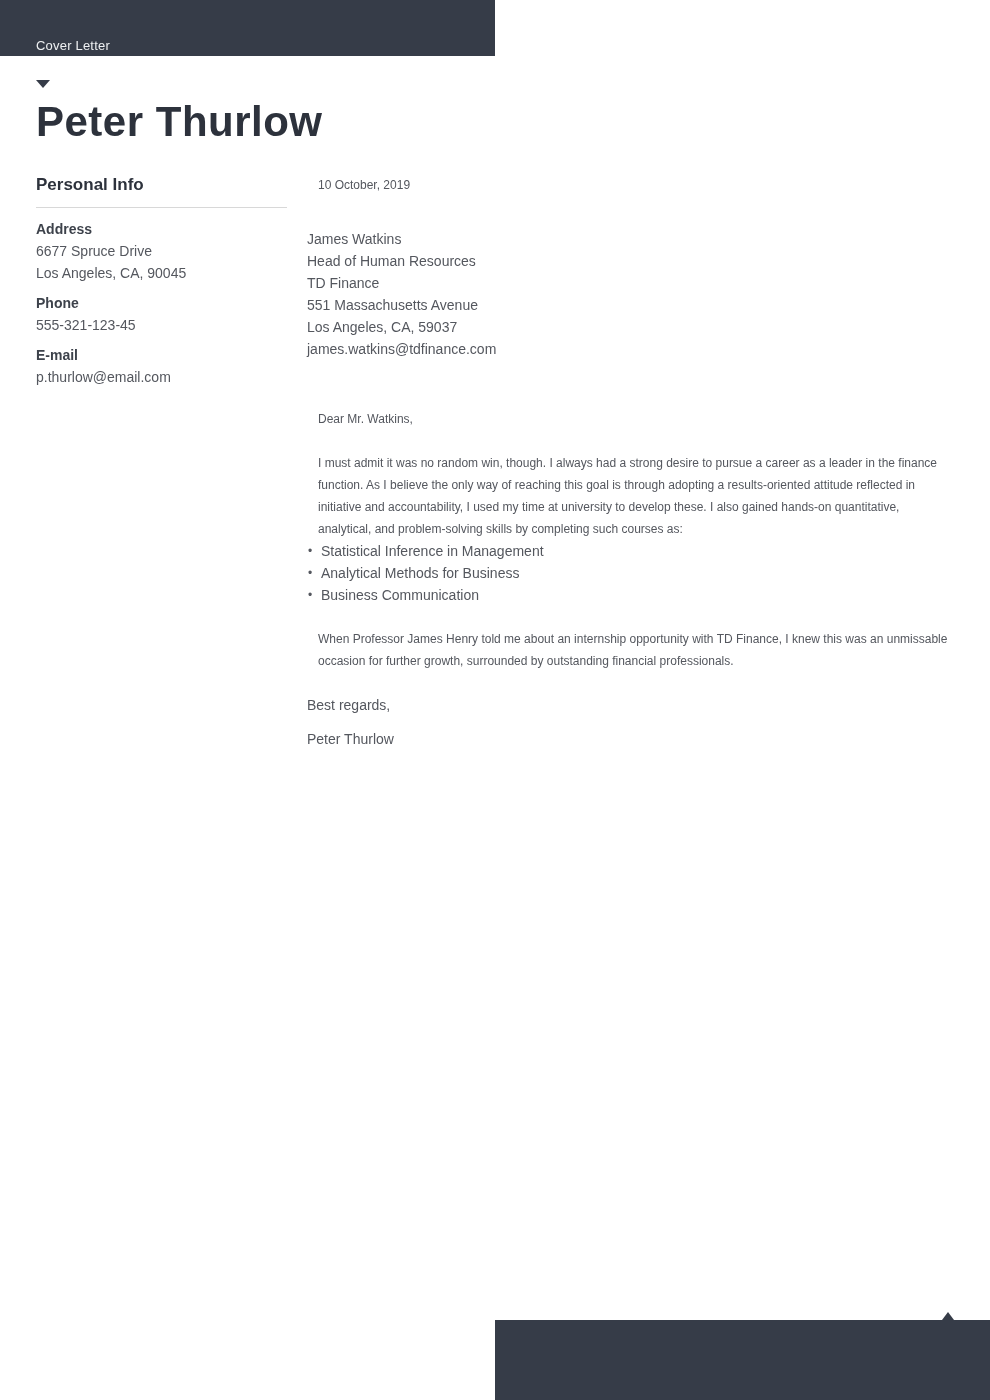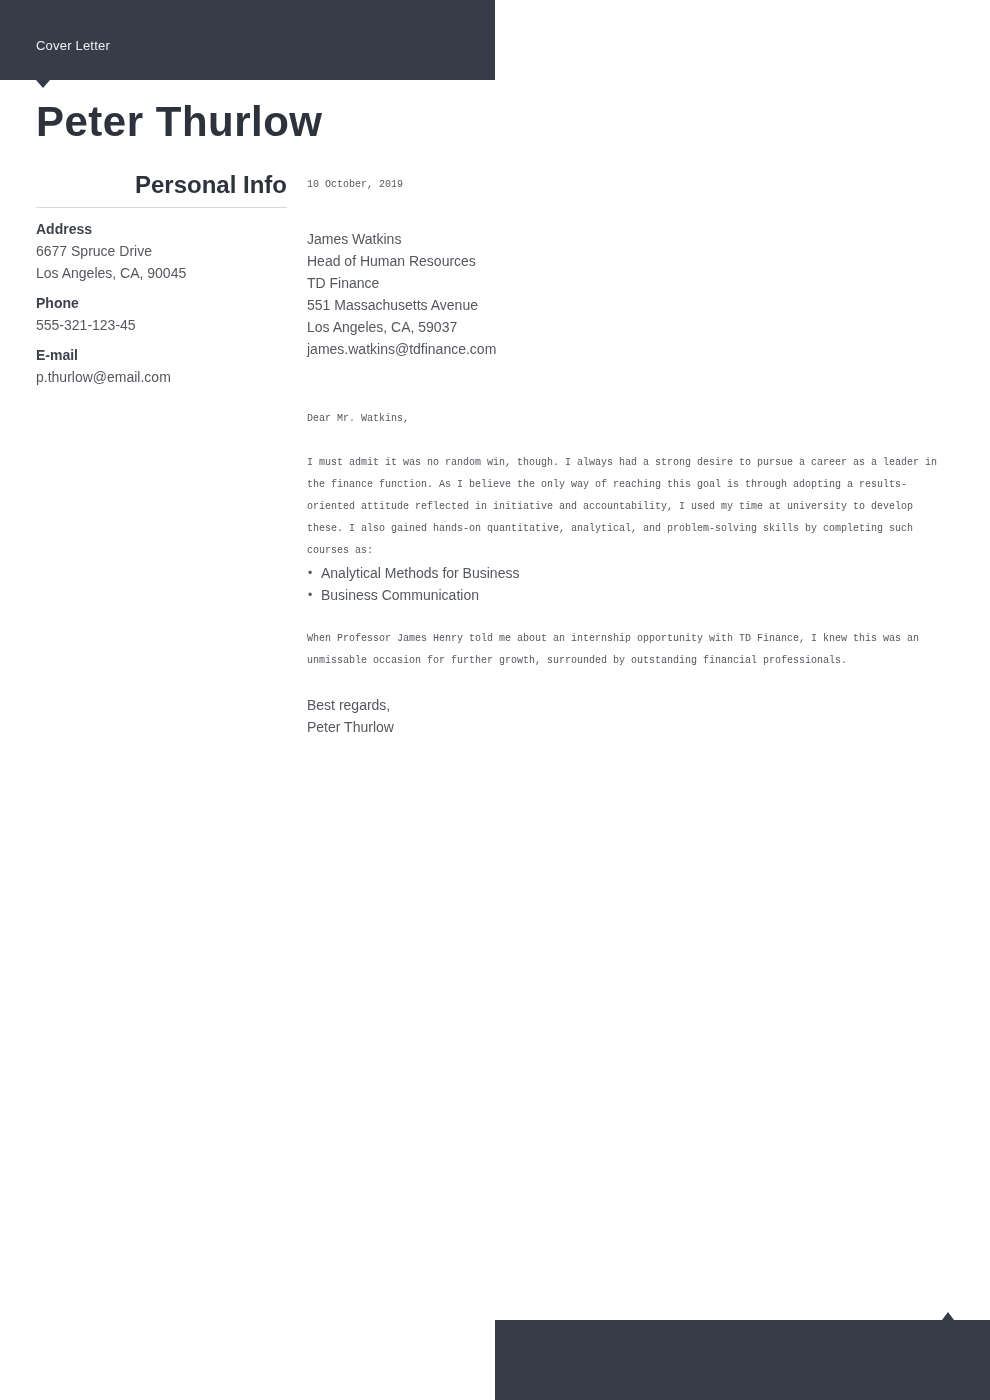--- a/index.html
+++ b/index.html
@@ -17,21 +17,21 @@
     height: 1400px;
     background: #ffffff;
     overflow: hidden;
     font-family: "Liberation Sans", sans-serif;
   }
 
   
   .header-bar {
     position: absolute;
     top: 0; left: 0;
-    width: 495px; height: 80px;
+    width: 495px; height: 56px;
     background: var(--accent);
   }
   .header-title {
     position: absolute;
     left: 36px; top: 38px;
     font-size: 13px;
     letter-spacing: 0.2px;
     color: #eef0f2;
   }
   .header-notch {
@@ -63,48 +63,46 @@
     display: grid;
     grid-template-columns: 251px 1fr;
     column-gap: 20px;
     align-items: start;
   }
 
   
   .sidebar-title {
     margin: 0 0 10px 0;
     padding-bottom: 11px;
-    font-size: 24px;
+    font-size: 17px;
     line-height: 22px;
     font-weight: bold;
     color: var(--heading-text);
     border-bottom: 1px solid var(--rule-color);
-    text-align: right;
   }
   .info-group { margin-bottom: 8px; }
   .info-label {
     font-size: 14px;
     line-height: 22px;
     font-weight: bold;
     color: var(--label-text);
   }
   .info-value {
     font-size: 14px;
     line-height: 22px;
     color: var(--body-text);
   }
 
   
   .letter { color: var(--body-text); font-size: 14px; }
   .letter p {
-    margin: 0 0 22px 0;
-    font-size: 10px;
-    line-height: 22px;
-    color: var(--body-text);
-    font-family: Liberation Mono, monospace;
+    margin: 0 0 22px 11px;
+    font-size: 12px;
+    line-height: 22px;
+    color: var(--body-text);
   }
   .letter .date-line { margin-bottom: 32px; }
   .recipient-block { margin-bottom: 48px; }
   .recipient-line { font-size: 14px; line-height: 22px; color: var(--body-text); }
   .letter p.before-list { margin-bottom: 0; }
   .course-list {
     list-style: none;
     margin: 0 0 22px 0;
     padding: 0;
   }
@@ -121,20 +119,21 @@
     left: 1px;
     top: 0;
     font-size: 12px;
     color: var(--body-text);
   }
   .closing-block { margin-top: 22px; }
   .closing-line, .signature-line {
     font-size: 14px;
     line-height: 22px;
     color: var(--body-text);
+    margin-top: 12px;
   }
 
   
   .footer-bar {
     position: absolute;
     left: 495px; right: 0; bottom: 0;
     height: 80px;
     background: var(--accent);
   }
   .footer-notch {
@@ -191,20 +190,21 @@
         <div class="recipient-line">Los Angeles, CA, 59037</div>
         <div class="recipient-line">james.watkins@tdfinance.com</div>
       </div>
 
       <p>Dear Mr. Watkins,</p>
 
 
       <p class="before-list">I must admit it was no random win, though. I always had a strong desire to pursue a career as a leader in the finance function. As I believe the only way of reaching this goal is through adopting a results-oriented attitude reflected in initiative and accountability, I used my time at university to develop these. I also gained hands-on quantitative, analytical, and problem-solving skills by completing such courses as:</p>
 
       <ul class="course-list">
+        <li>Statistical Inference in Management</li>
         <li>Analytical Methods for Business</li>
         <li>Business Communication</li>
       </ul>
 
 
       <p>When Professor James Henry told me about an internship opportunity with TD Finance, I knew this was an unmissable occasion for further growth, surrounded by outstanding financial professionals.</p>
 
 
       <div class="closing-block">
         <div class="closing-line">Best regards,</div>

